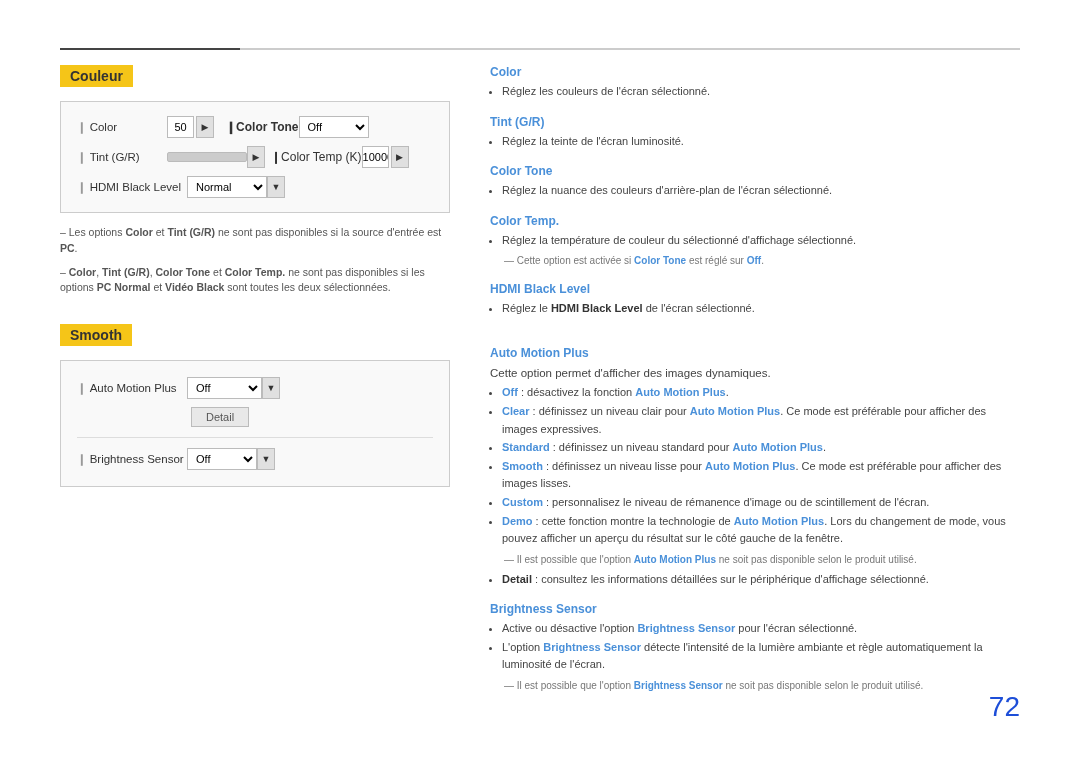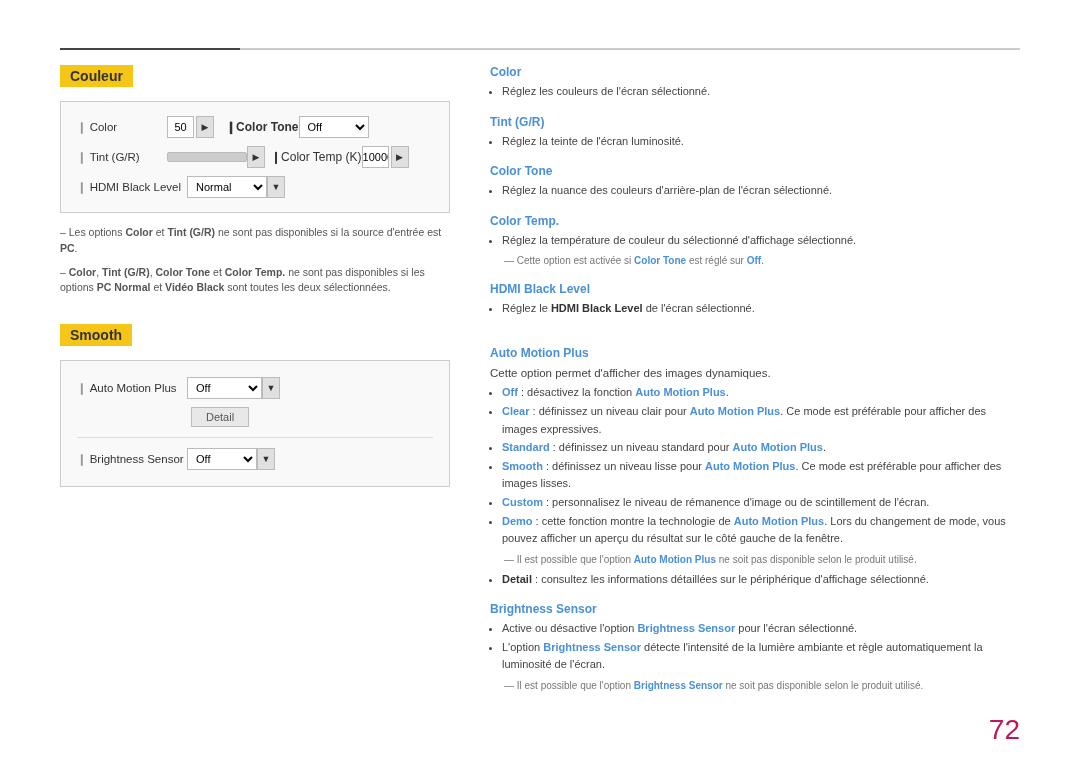--- a/index.html
+++ b/index.html
@@ -188,24 +188,24 @@
       line-height: 1.5;
     }
     .sub-note .kw-bold-blue {
       font-weight: bold;
       color: #4a90d9;
     }
 
     
     .page-number {
       position: absolute;
-      bottom: 17px;
+      bottom: 40px;
       right: 60px;
       font-size: 28px;
-      color: #be185d;
+      color: #1d4ed8;
       font-weight: 300;
     }
 
     
     .divider {
       height: 1px;
       background: #ddd;
       margin: 10px 0;
     }
 

